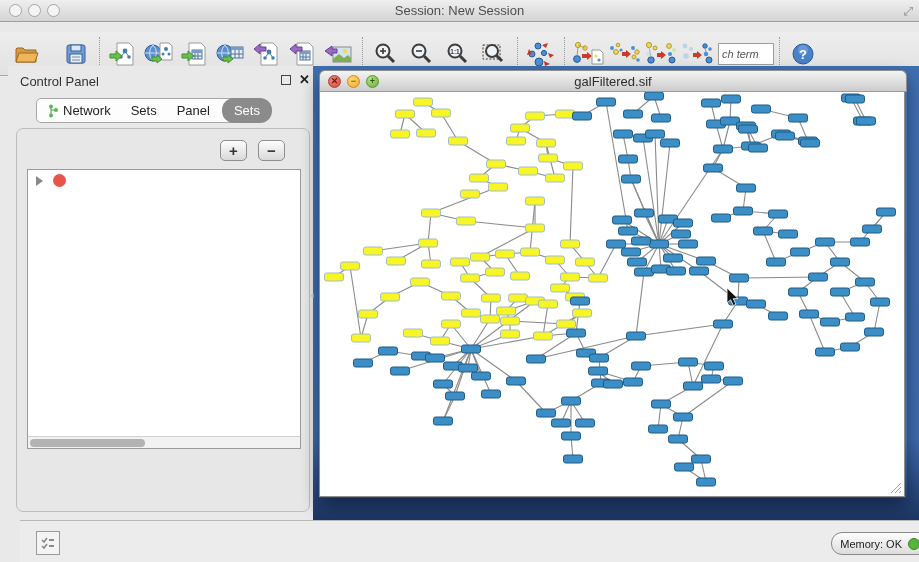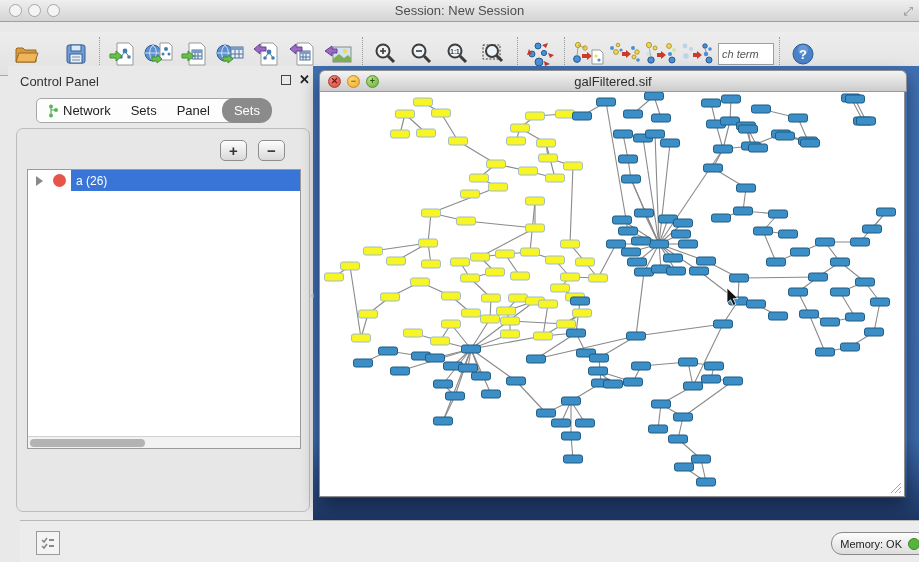--- a/index.html
+++ b/index.html
@@ -343,21 +343,20 @@
         <span>Sets</span>
       </span>
     </div>
     <div id="cp-inner">
       <span class="pm-btn" id="plus-btn">+</span>
       <span class="pm-btn" id="minus-btn">−</span>
       <div id="sets-list">
         <div class="set-row">
           <span class="expander"></span>
           <span class="red-dot"></span>
-          <span class="row-hl">a (26)</span>
         </div>
         <div id="hscroll">
           <span id="hthumb"></span>
         </div>
       </div>
 
     </div>
   </div>
 
   <div id="desktop">

